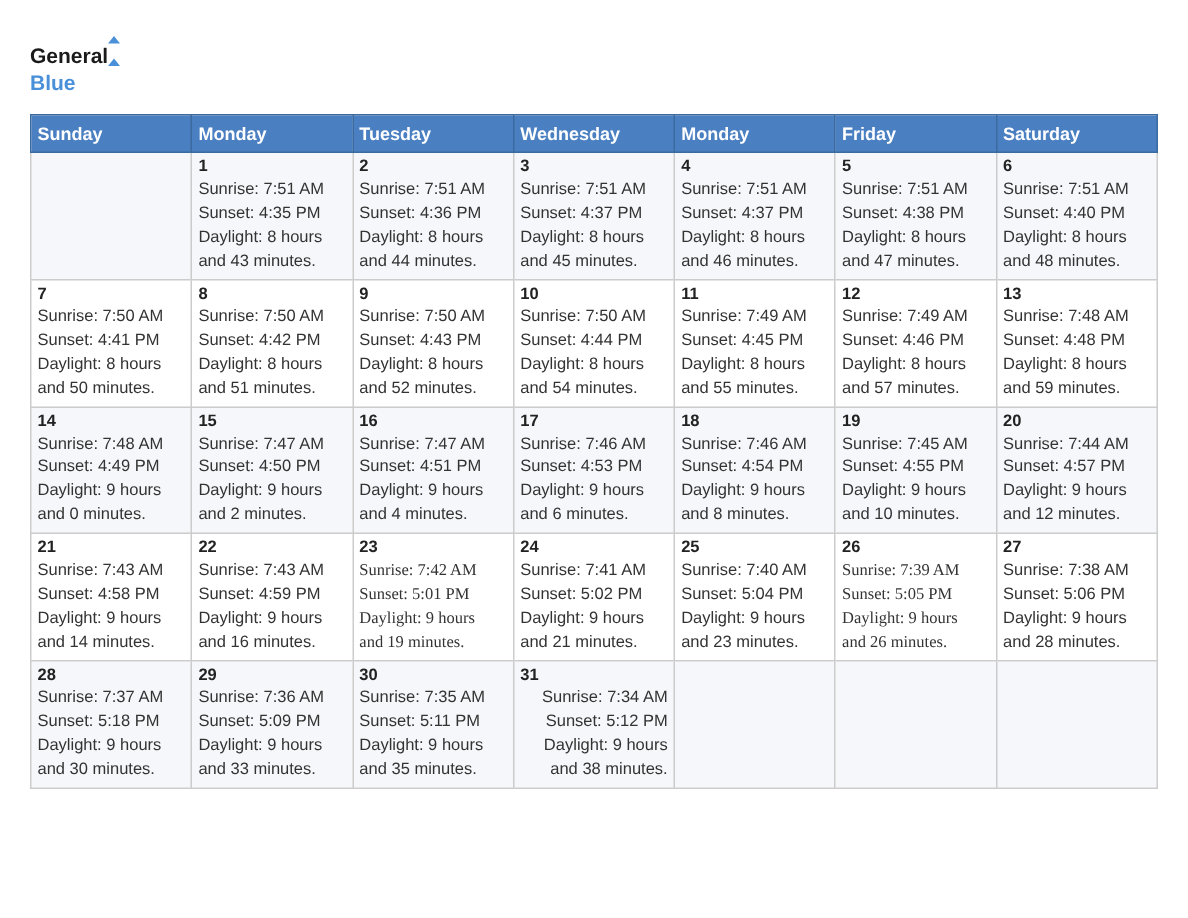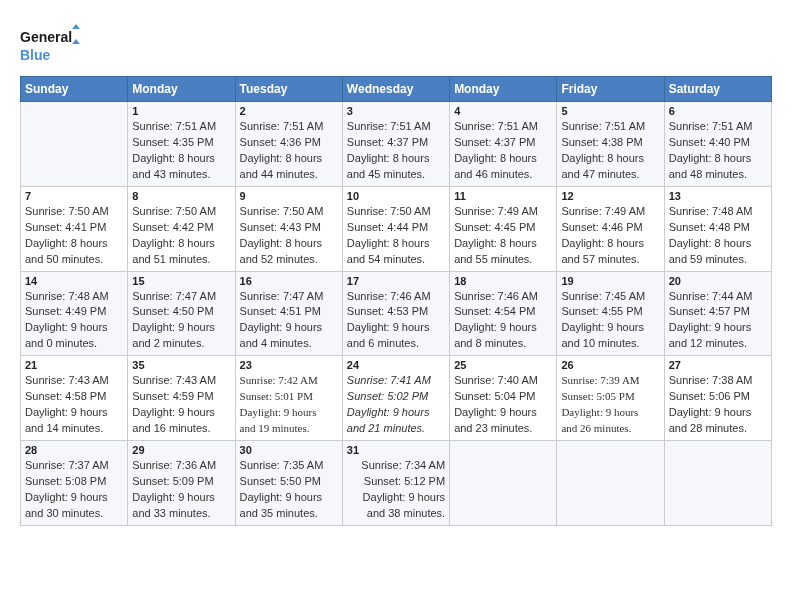--- a/index.html
+++ b/index.html
@@ -258,36 +258,36 @@
         </tr>
         <tr>
           <td>
             <span class="day-num">21</span>
             <div class="day-info" style="white-space: pre-line;">Sunrise: 7:43 AM
 Sunset: 4:58 PM
 Daylight: 9 hours
 and 14 minutes.</div>
           </td>
           <td>
-            <span class="day-num">35</span>
+            <span class="day-num">22</span>
             <div class="day-info" style="white-space: pre-line;">Sunrise: 7:43 AM
 Sunset: 4:59 PM
 Daylight: 9 hours
 and 16 minutes.</div>
           </td>
           <td>
             <span class="day-num">23</span>
             <div class="day-info" style="white-space: pre-line; font-family: Liberation Serif, serif;">Sunrise: 7:42 AM
 Sunset: 5:01 PM
 Daylight: 9 hours
 and 19 minutes.</div>
           </td>
           <td>
             <span class="day-num">24</span>
-            <div class="day-info" style="white-space: pre-line; font-style: italic;">Sunrise: 7:41 AM
+            <div class="day-info" style="white-space: pre-line;">Sunrise: 7:41 AM
 Sunset: 5:02 PM
 Daylight: 9 hours
 and 21 minutes.</div>
           </td>
           <td>
             <span class="day-num">25</span>
             <div class="day-info" style="white-space: pre-line;">Sunrise: 7:40 AM
 Sunset: 5:04 PM
 Daylight: 9 hours
 and 23 minutes.</div>
@@ -304,35 +304,35 @@
             <div class="day-info" style="white-space: pre-line;">Sunrise: 7:38 AM
 Sunset: 5:06 PM
 Daylight: 9 hours
 and 28 minutes.</div>
           </td>
         </tr>
         <tr>
           <td>
             <span class="day-num">28</span>
             <div class="day-info" style="white-space: pre-line;">Sunrise: 7:37 AM
-Sunset: 5:08 PM
+Sunset: 5:18 PM
 Daylight: 9 hours
 and 30 minutes.</div>
           </td>
           <td>
             <span class="day-num">29</span>
             <div class="day-info" style="white-space: pre-line;">Sunrise: 7:36 AM
 Sunset: 5:09 PM
 Daylight: 9 hours
 and 33 minutes.</div>
           </td>
           <td>
             <span class="day-num">30</span>
             <div class="day-info" style="white-space: pre-line;">Sunrise: 7:35 AM
-Sunset: 5:50 PM
+Sunset: 5:11 PM
 Daylight: 9 hours
 and 35 minutes.</div>
           </td>
           <td>
             <span class="day-num">31</span>
             <div class="day-info" style="white-space: pre-line; text-align: right;">Sunrise: 7:34 AM
 Sunset: 5:12 PM
 Daylight: 9 hours
 and 38 minutes.</div>
           </td>

